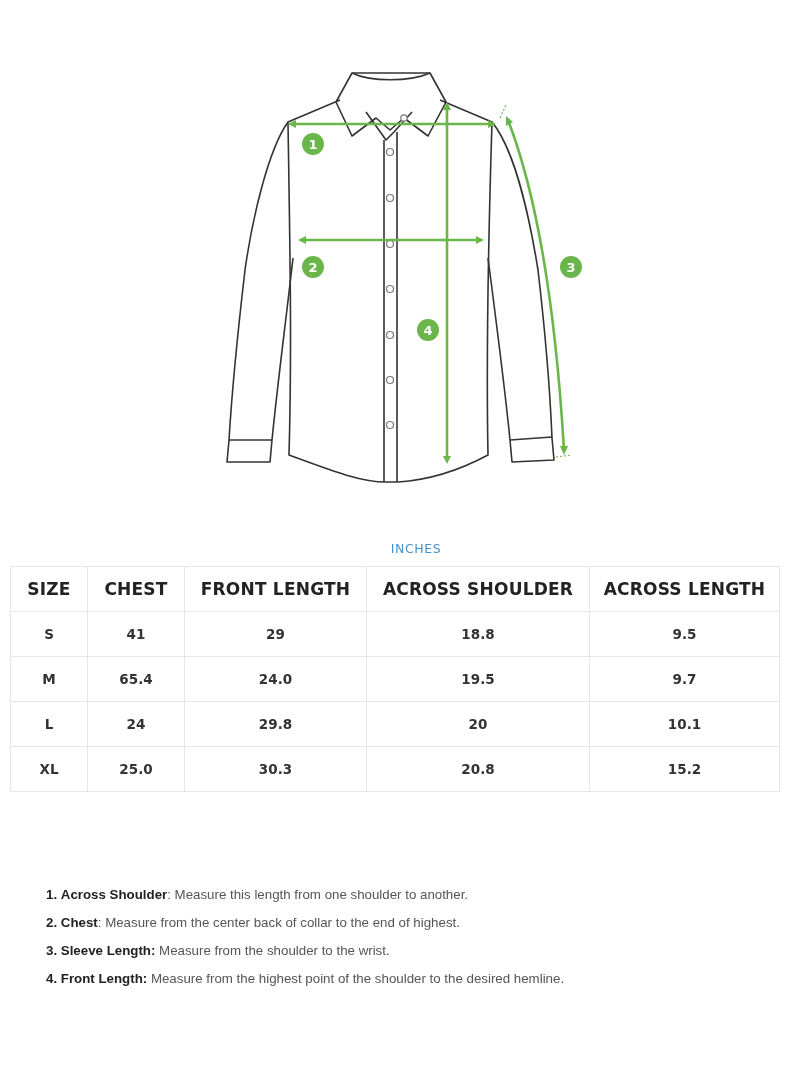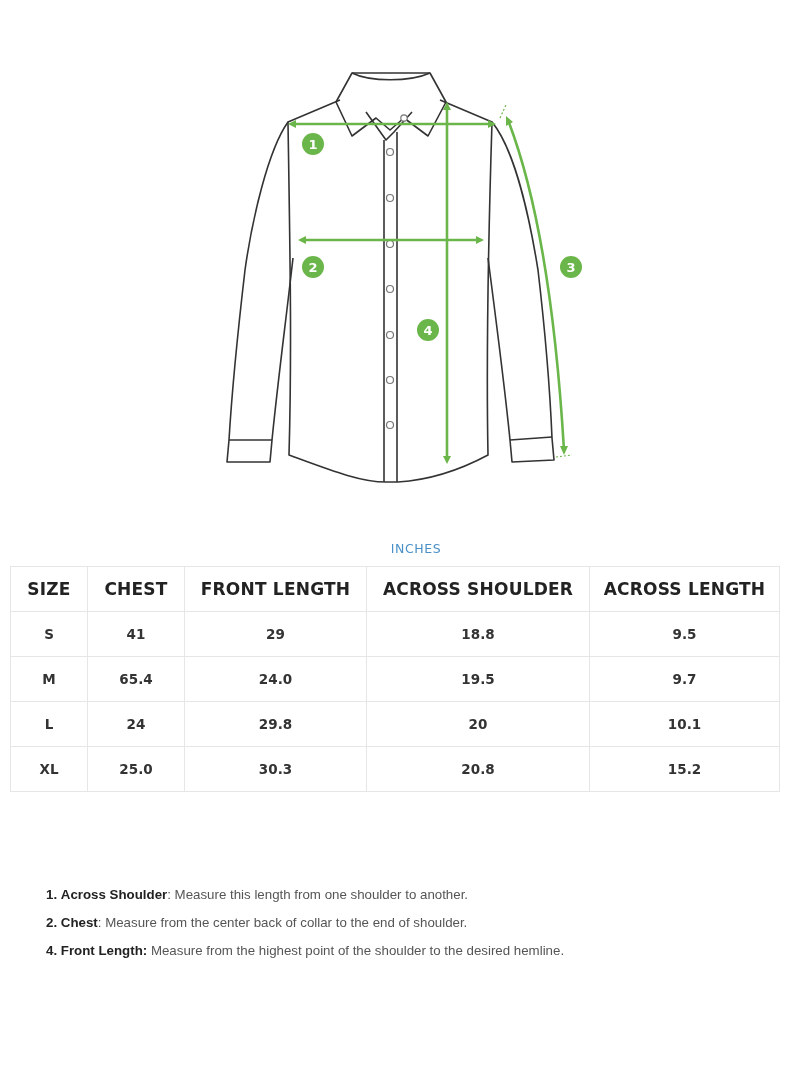--- a/index.html
+++ b/index.html
@@ -144,15 +144,16 @@
       <td>25.0</td>
       <td>30.3</td>
       <td>20.8</td>
       <td>15.2</td>
     </tr>
   </tbody>
 </table>
 
 <ul class="notes">
   <li><b>1.</b> <b>Across Shoulder</b><span>:</span><span> Measure this length from one shoulder to another.</span></li>
-  <li><b>2.</b> <b>Chest</b><span>:</span><span> Measure from the center back of collar to the end of shoulder.</span></li>
+  <li><b>2.</b> <b>Chest</b><span>:</span><span> Measure from the center back of collar to the end of highest.</span></li>
+  <li><b>3.</b> <b>Sleeve Length:</b><span></span><span> Measure from the shoulder to the wrist.</span></li>
   <li><b>4.</b> <b>Front Length:</b><span></span><span> Measure from the highest point of the shoulder to the desired hemline.</span></li>
 </ul>
 
 </body></html>

